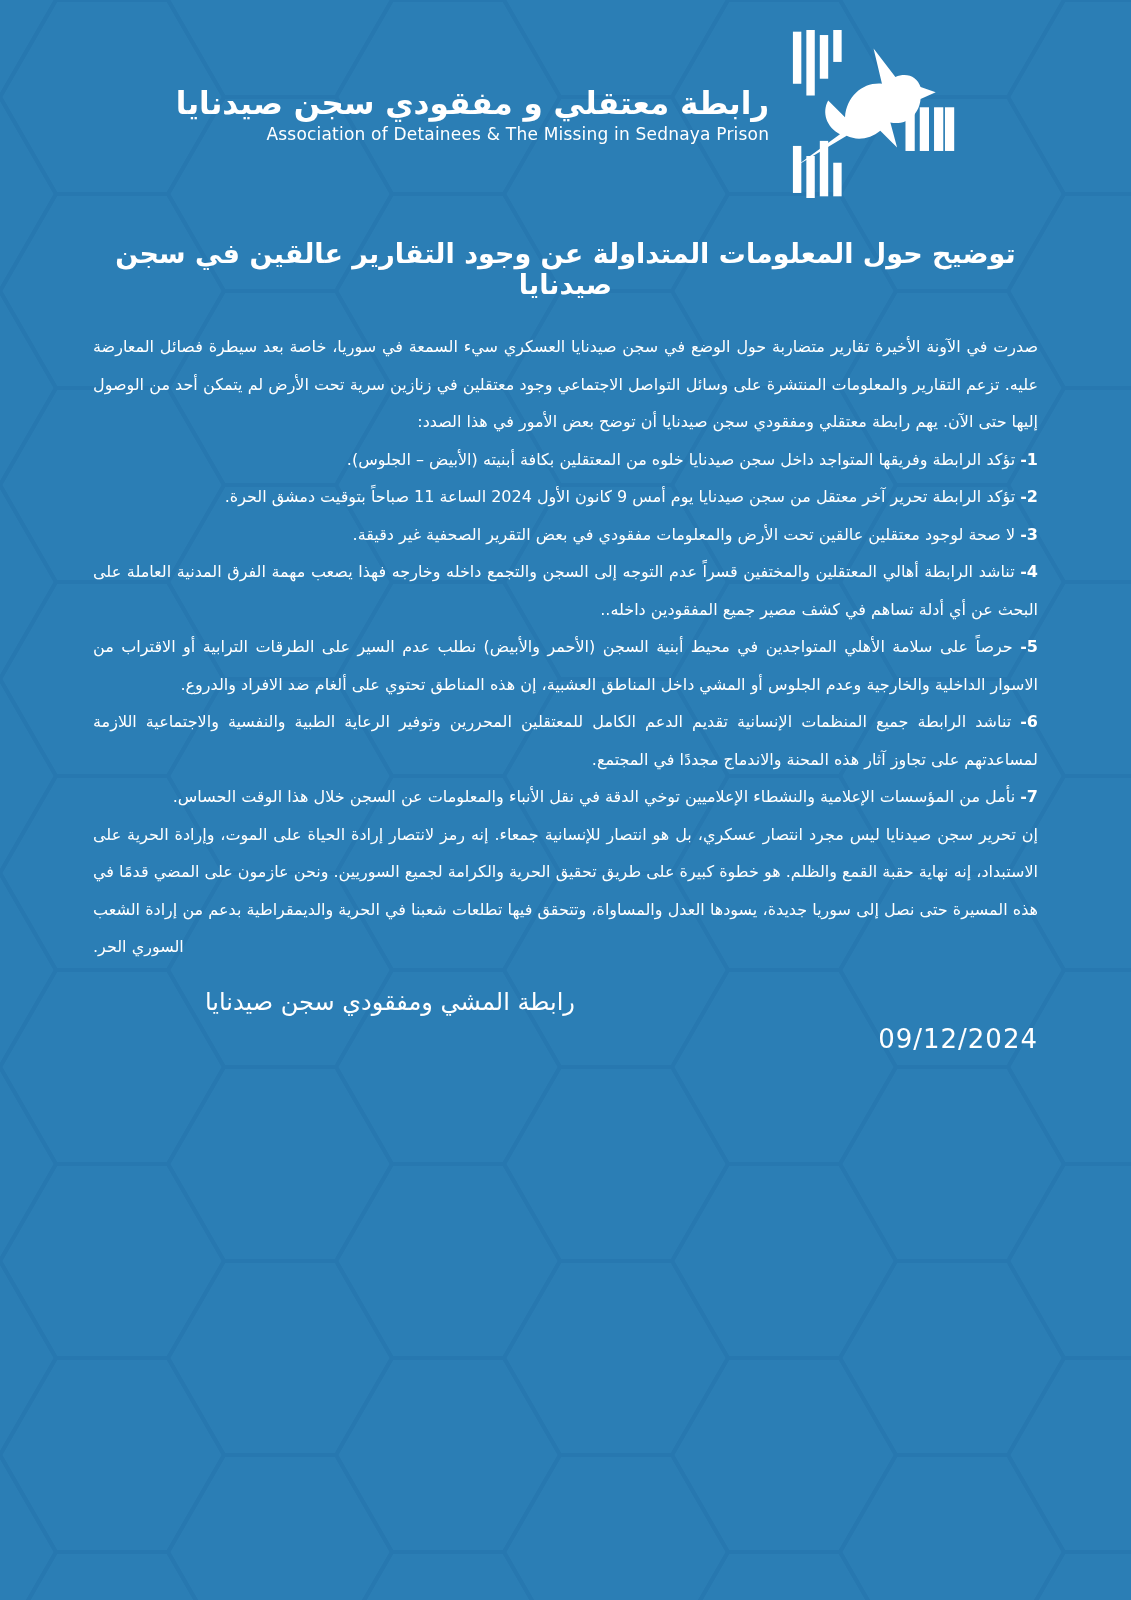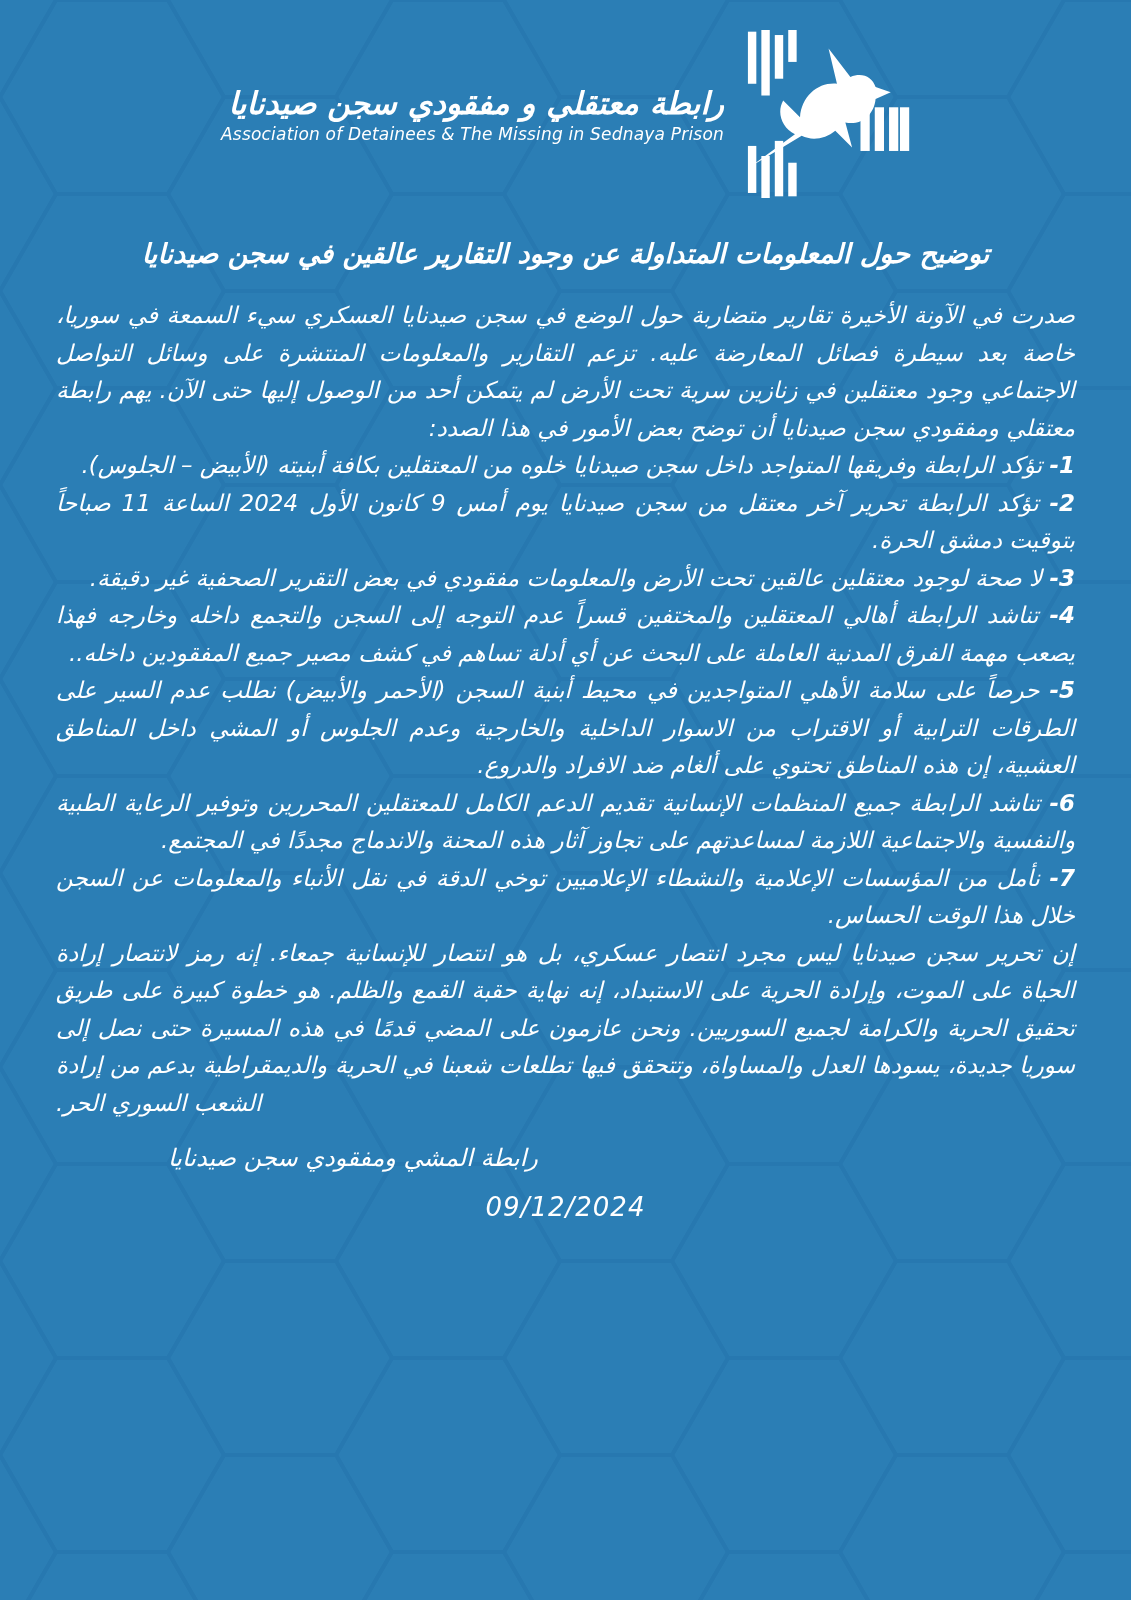--- a/index.html
+++ b/index.html
@@ -5,34 +5,34 @@
   html,body{margin:0;padding:0;}
   body{
     width:1131px;height:1600px;
     background:#2b7eb5;
     color:#ffffff;
     font-family:"DejaVu Sans", sans-serif;
     position:relative;
     overflow:hidden;
   }
   .bg-pattern{position:absolute;left:0;top:0;width:1131px;height:1600px;display:block;}
-  .content{position:relative;padding:0 56px;font-style:italic;}
+  .content{position:relative;padding:0 93px;}
   .logo-row{display:flex;justify-content:center;align-items:center;gap:8px;margin-top:30px;height:168px;}
   .logo-text{text-align:right;direction:rtl;}
   .logo-ar{font-size:31px;font-weight:bold;line-height:1.25;}
   .logo-en{font-size:17px;direction:ltr;text-align:right;margin-top:2px;letter-spacing:0.2px;}
   .dove-svg{width:178px;height:168px;flex:none;}
   .title{font-size:27px;font-weight:bold;text-align:center;direction:rtl;margin:40px 0 0 0;}
-  .body-text{direction:rtl;margin-top:28px;font-size:23px;line-height:37.5px;}
+  .body-text{direction:rtl;margin-top:28px;font-size:16px;line-height:37.5px;}
   .para{margin:0;text-align:justify;}
   .closing{text-align-last:left;}
   .num{font-weight:bold;}
   .signature{margin-top:22px;direction:rtl;font-size:24px;}
   .sig-name{text-align:left;margin-left:112px;}
-  .sig-date{direction:ltr;text-align:center;font-size:26px;margin-top:20px;letter-spacing:1px;}
+  .sig-date{direction:ltr;text-align:right;font-size:26px;margin-top:8px;letter-spacing:1px;}
 </style>
 </head>
 <body>
 
 <svg class="bg-pattern" xmlns="http://www.w3.org/2000/svg">
   <defs>
     <g id="hexcell">
       <polygon points="56,0 168,0 224,97 168,194 56,194 0,97" fill="none" stroke="#1f6da6" stroke-width="4"></polygon>
     </g>
     <pattern id="hexpat" width="336" height="194" patternUnits="userSpaceOnUse">

